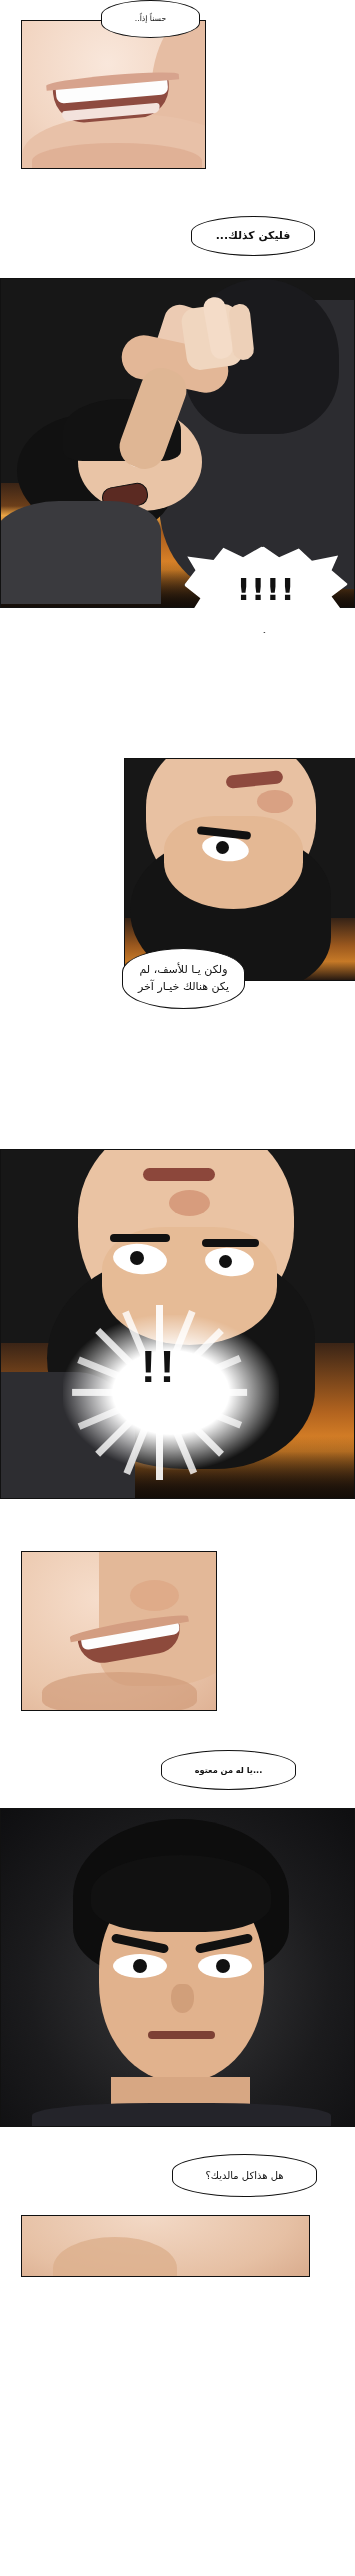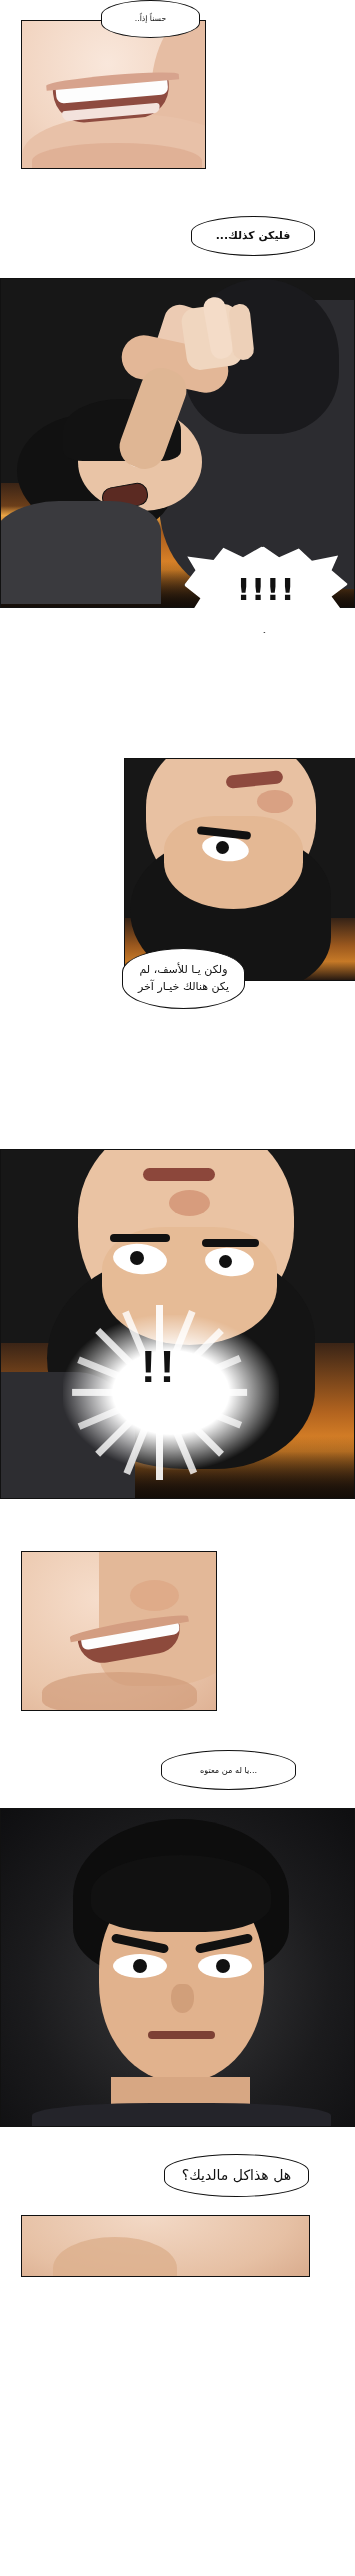--- a/index.html
+++ b/index.html
@@ -245,21 +245,21 @@
                 border-radius:3.1px 3.1px 6.2px 6.2px;transform:rotate(-10deg);"></div>
     <div style="position:absolute;left:47px;top:70px;width:120px;height:10.3px;background:#d39d81;
                 border-radius:50% 50% 0 0;transform:rotate(-10deg);"></div>
 
     <div style="position:absolute;left:108px;top:28px;width:49px;height:31px;background:#dda886;border-radius:50%;opacity:.8;"></div>
 
     <div style="position:absolute;left:20.6px;top:120px;width:155px;height:41px;background:#cf9a78;
                 border-radius:50% 50% 30% 30%;opacity:.65;"></div>
   </div>
 
-  <div class="bubble" style="left:161px; top:1750px; width:135px; height:40px; font-size:8.2px;">
+  <div class="bubble" style="left:161px; top:1750px; width:135px; height:40px; font-size:8.2px;font-weight:bold;">
     <span class="txt">...يا له من معتوه</span>
   </div>
 
   <div class="panel dark-scene" style="left:0px; top:1808px; width:355px; height:319px;">
     <div style="position:absolute;left:0;top:0;width:355px;height:319px;
                 background:radial-gradient(ellipse at 50% 55%,#3a3a3c 0%,#1b1b1d 60%,#0e0e10 100%);"></div>
 
     <div style="position:absolute;left:72px;top:10.3px;width:216px;height:155px;background:#0d0d0d;
                 border-radius:50% 50% 30% 30%;"></div>
 
@@ -283,21 +283,21 @@
                 border-radius:40% 40% 50% 50%;opacity:.9;"></div>
 
     <div style="position:absolute;left:147px;top:222px;width:67px;height:8.2px;background:#7d4034;
                 border-radius:4.1px;"></div>
 
     <div style="position:absolute;left:110px;top:268px;width:139px;height:57px;background:#d7a783;"></div>
     <div style="position:absolute;left:31px;top:294px;width:299px;height:31px;background:#24242a;
                 border-radius:40% 40% 0 0;"></div>
   </div>
 
-  <div class="bubble" style="left:164px; top:2154px; width:145px; height:43px; font-size:14px;">
+  <div class="bubble" style="left:172px; top:2154px; width:145px; height:43px; font-size:10px;">
     <span class="txt">هل هذاكل مالديك؟</span>
   </div>
 
   <div class="panel skin-mid" style="left:20.6px; top:2215px; width:289px; height:62px;">
     <div style="position:absolute;left:-20.6px;top:-20.6px;width:330px;height:103px;
                 background:radial-gradient(ellipse at 45% 20%,#f3d9c6 0%,#e6c0a4 55%,#cf9c7c 100%);"></div>
     <div style="position:absolute;left:31px;top:20.6px;width:124px;height:62px;background:#dcaf8c;
                 border-radius:50% 50% 0 0;opacity:.8;"></div>
   </div>
 

